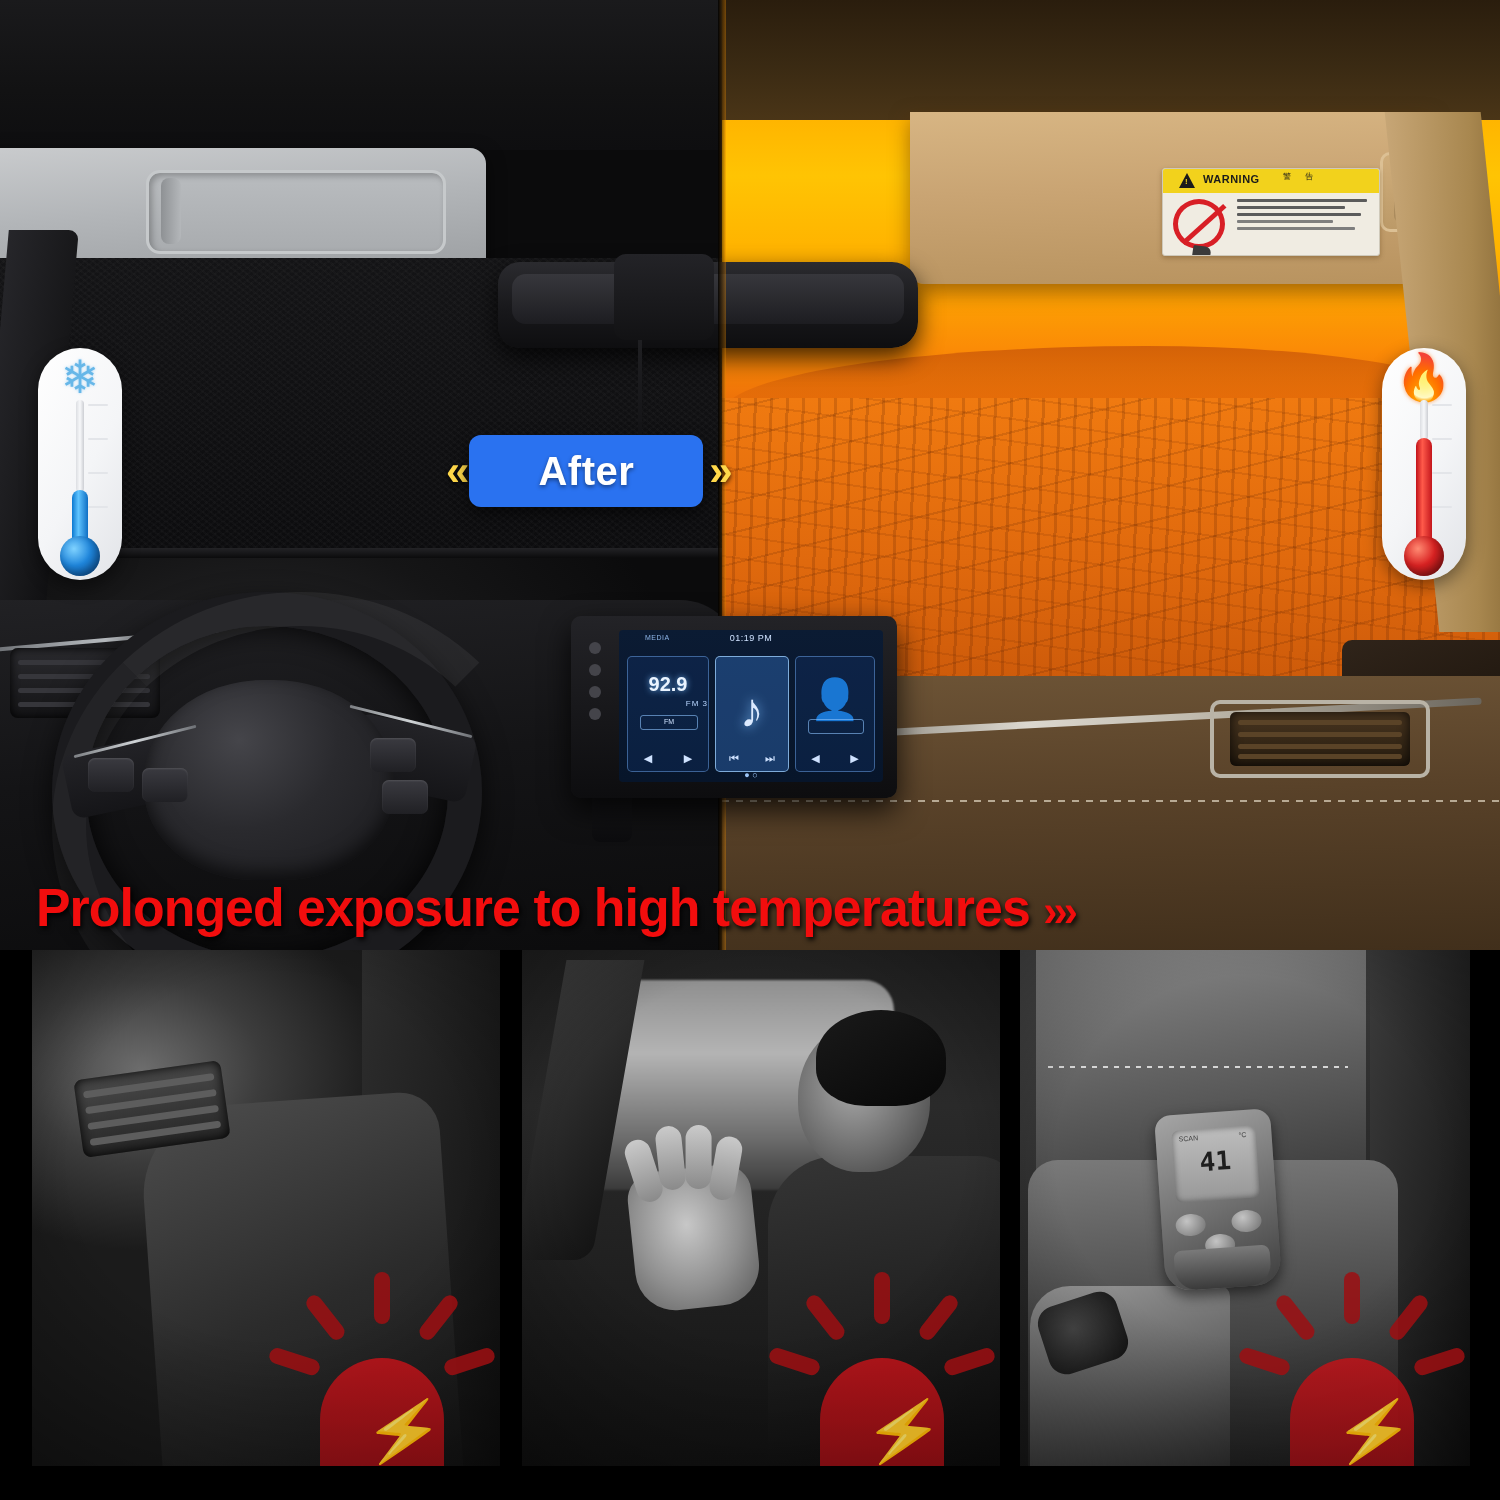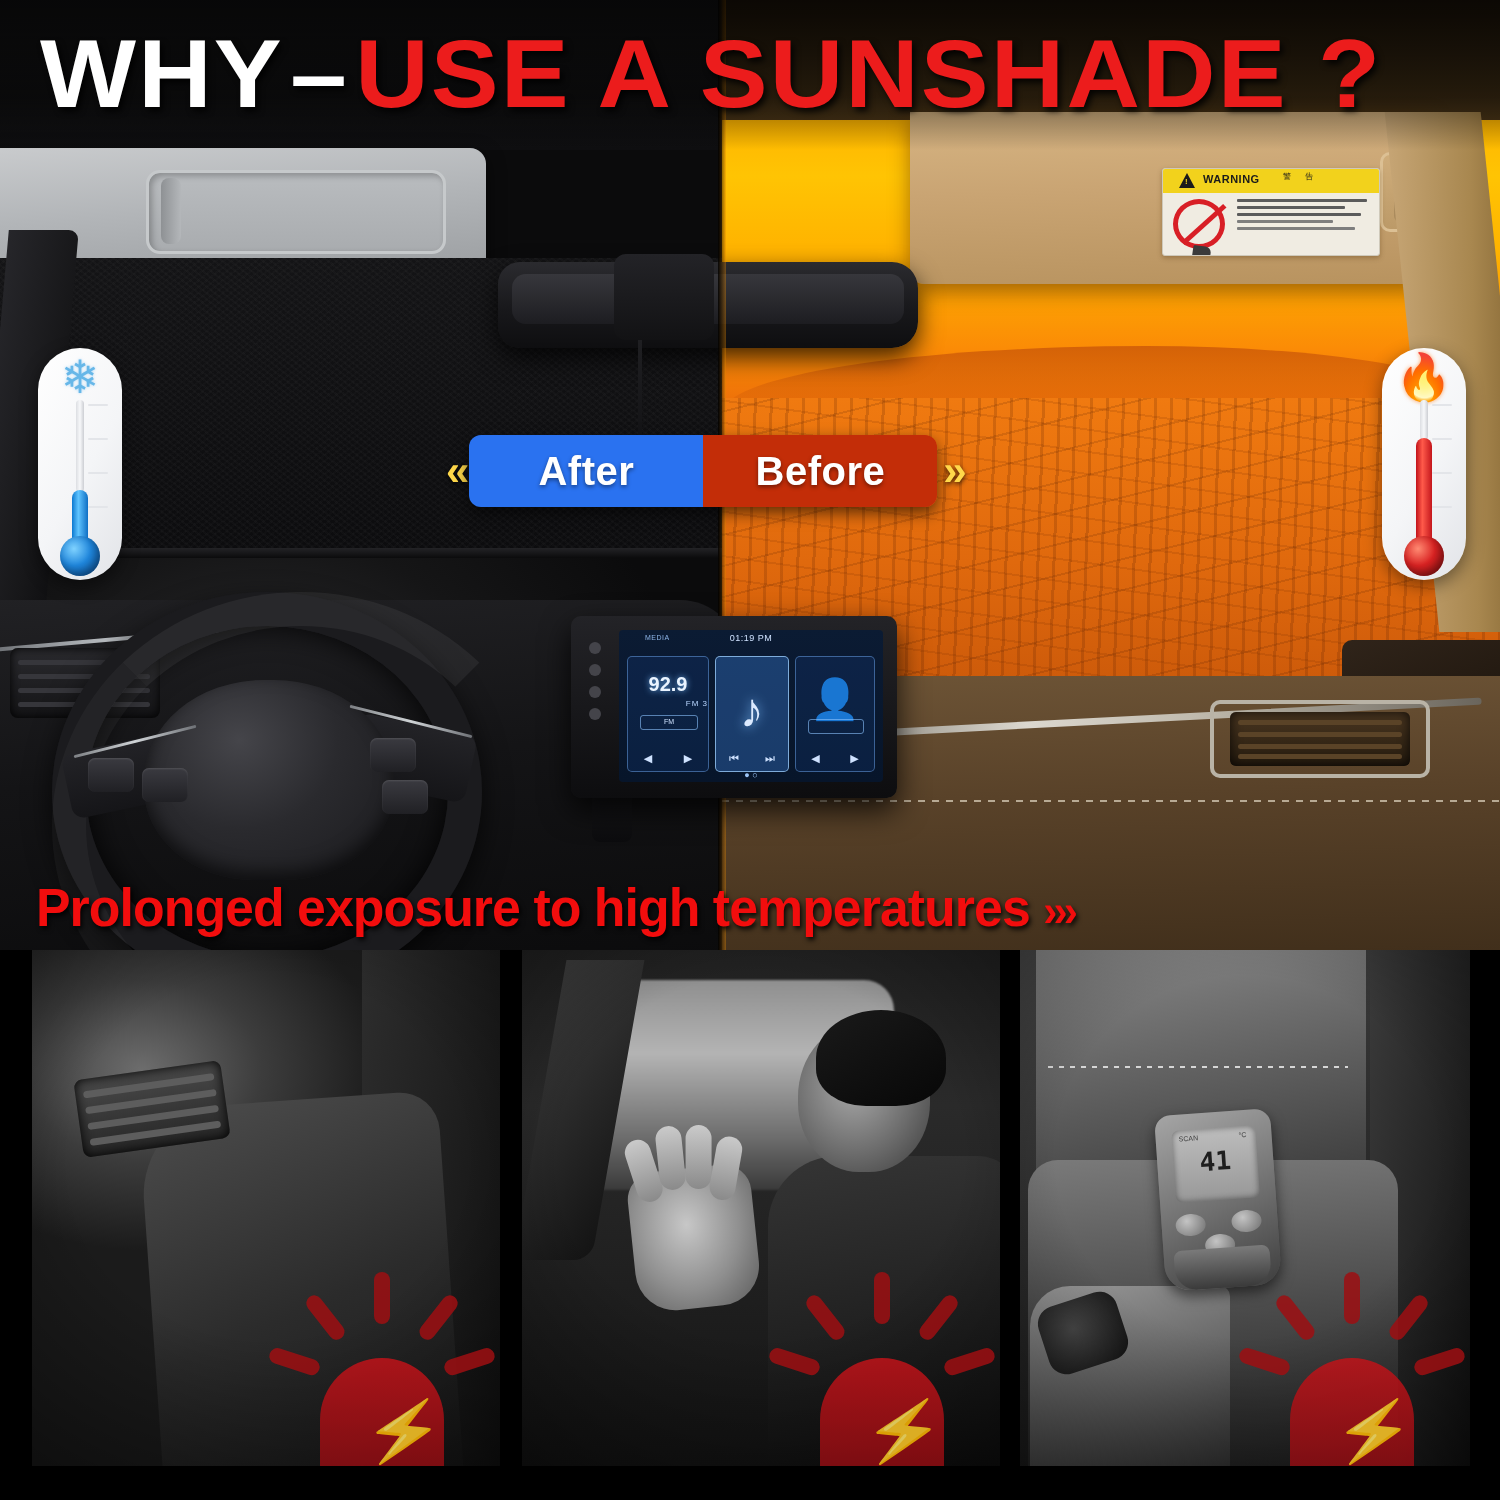--- a/index.html
+++ b/index.html
@@ -499,36 +499,30 @@
           <i style="top:34px"></i>
           <i style="top:68px"></i>
           <i style="top:102px"></i>
       </div>
     </div>
 
     <div class="ba-wrap">
       <div class="ba-chev l">«</div>
       <div class="ba-pills">
         <div class="ba-pill after">After</div>
-        <div class="ba-pill before">Before</div>
       </div>
       <div class="ba-chev r">»</div>
     </div>
 
     <div class="headline">
       <span>Prolonged exposure to high temperatures</span>
       <span class="chev">›››</span>
     </div>
   </div>
 
-  <div class="title-band">
-    <div class="title">
-      <span class="t-white">WHY</span><span class="t-dash">–</span><span class="t-red">USE A SUNSHADE ?</span>
-    </div>
-  </div>
 
   <div class="panels">
 
     <div class="panel p1">
       <div class="ph ph1">
         <div class="door"></div>
         <div class="seat"></div>
         <div class="vent">
           <i style="top:12px"></i>
             <i style="top:28px"></i>

